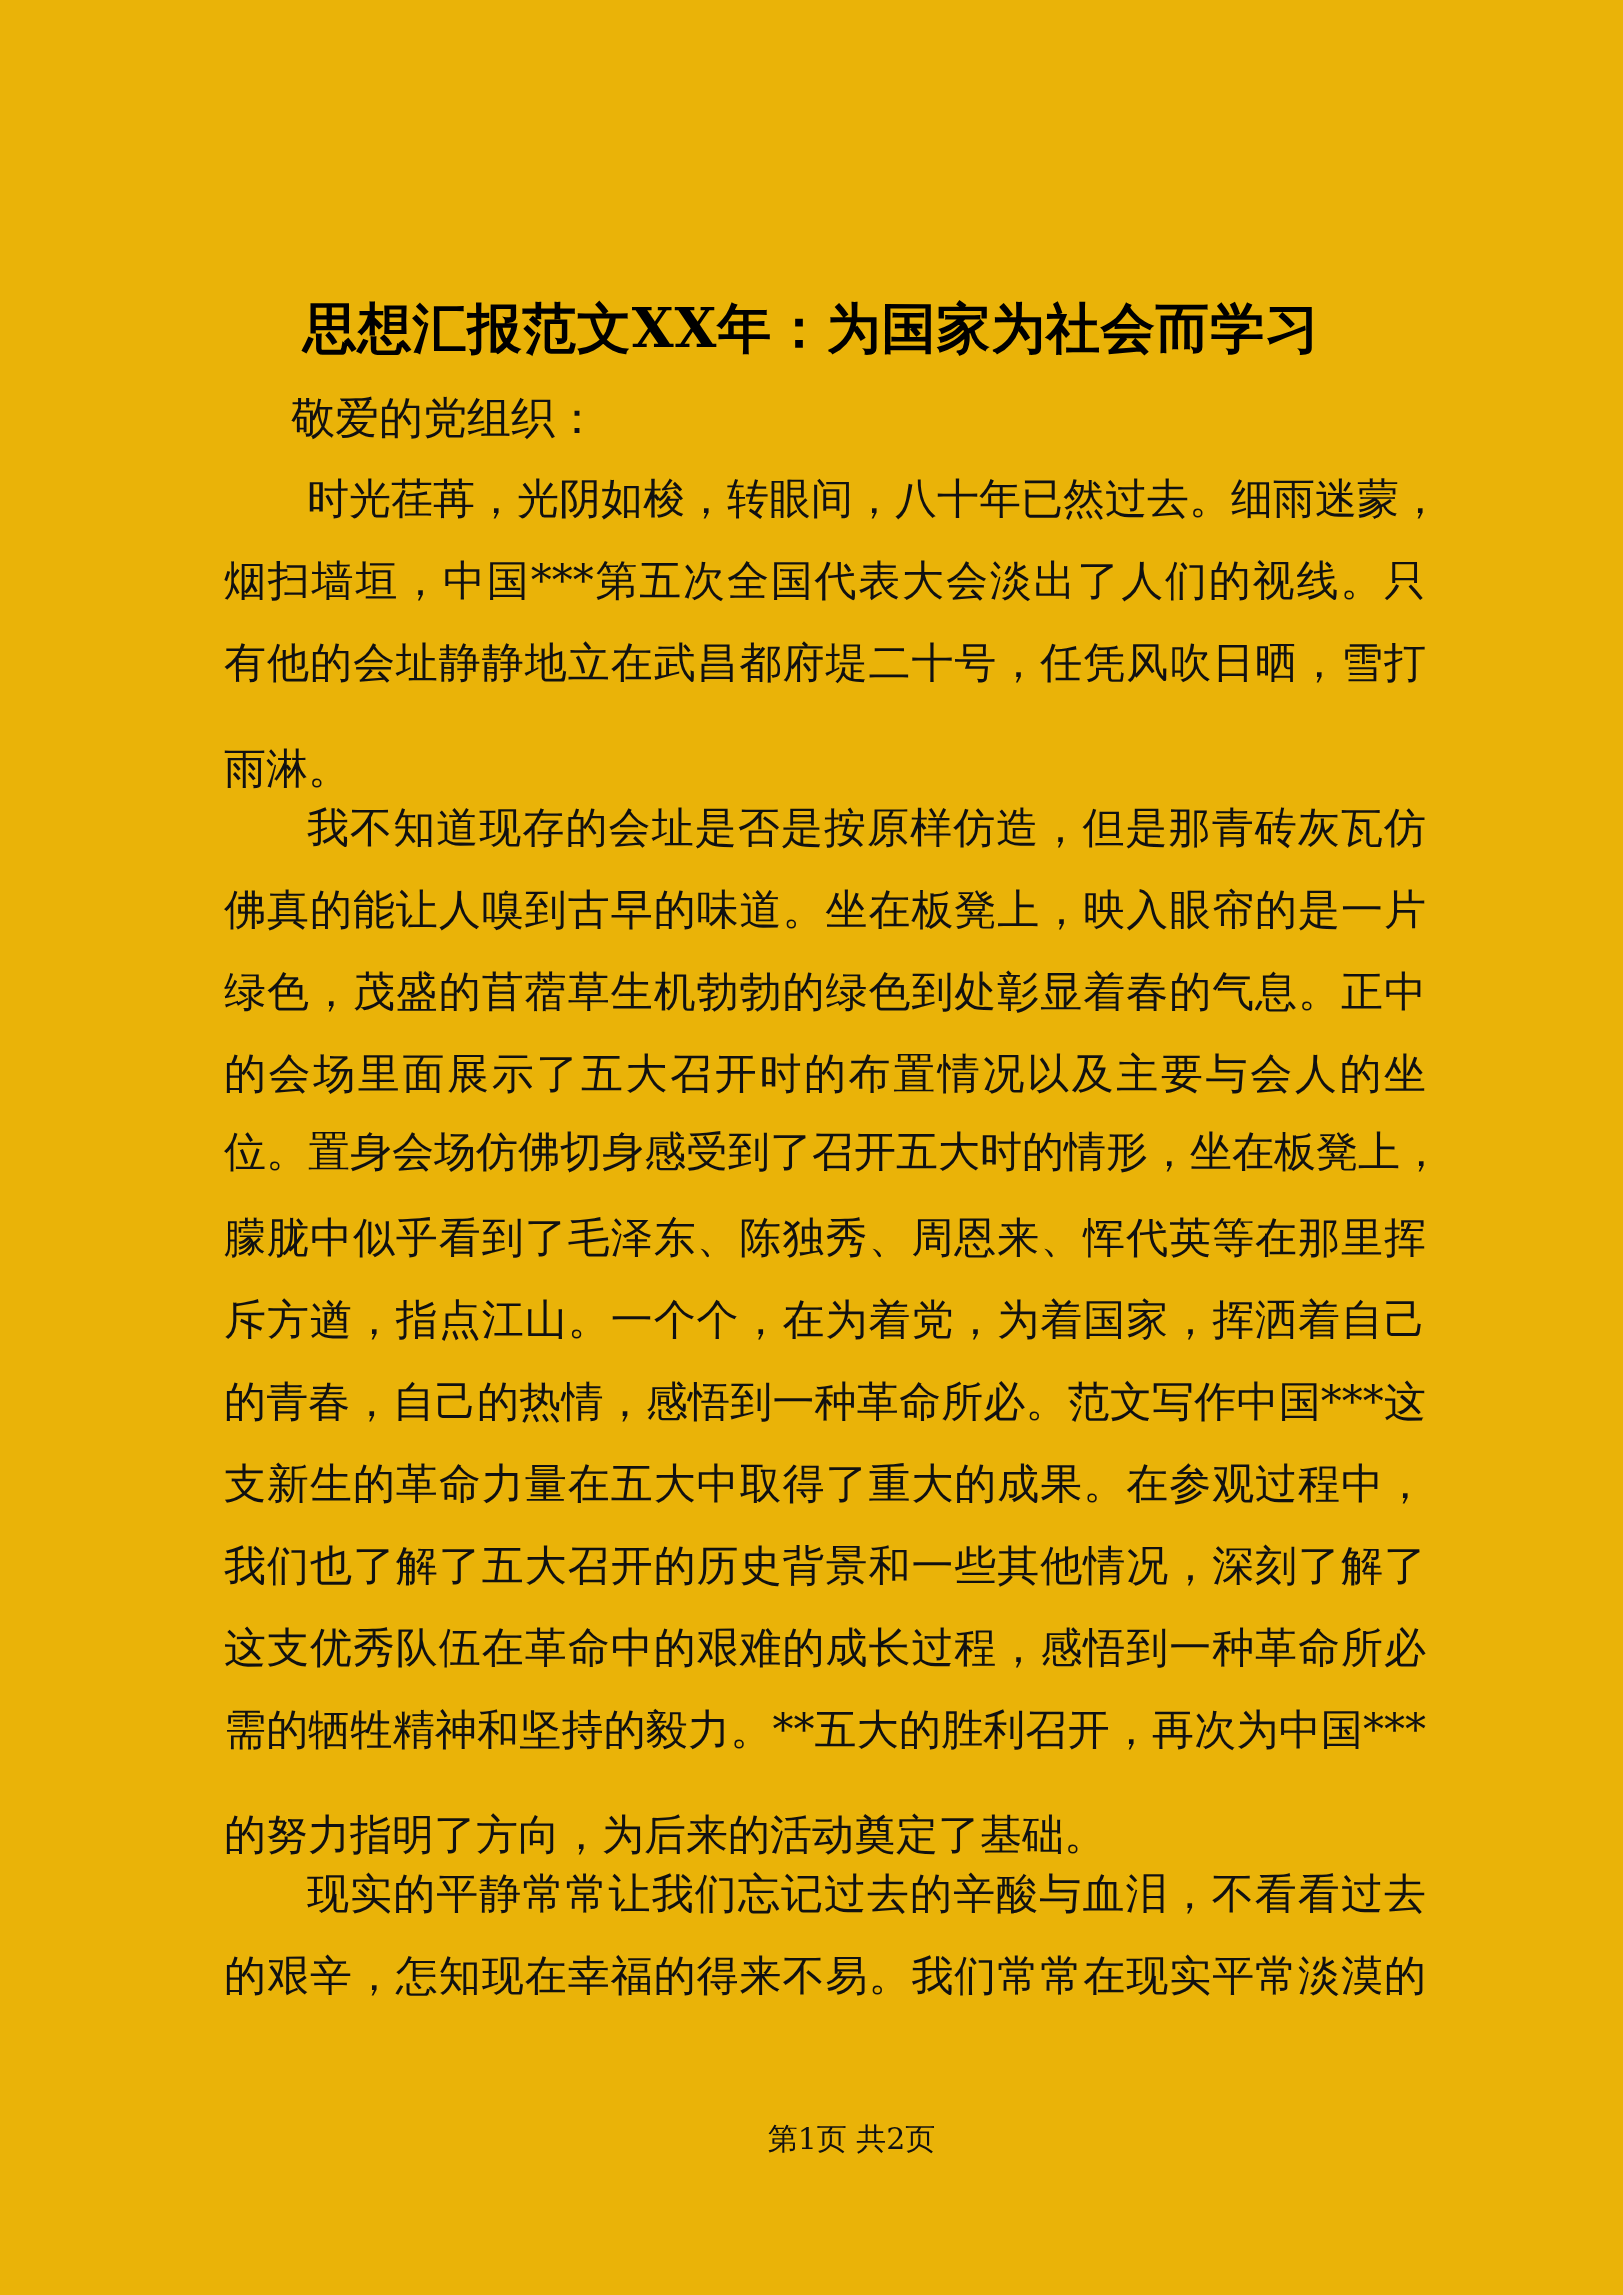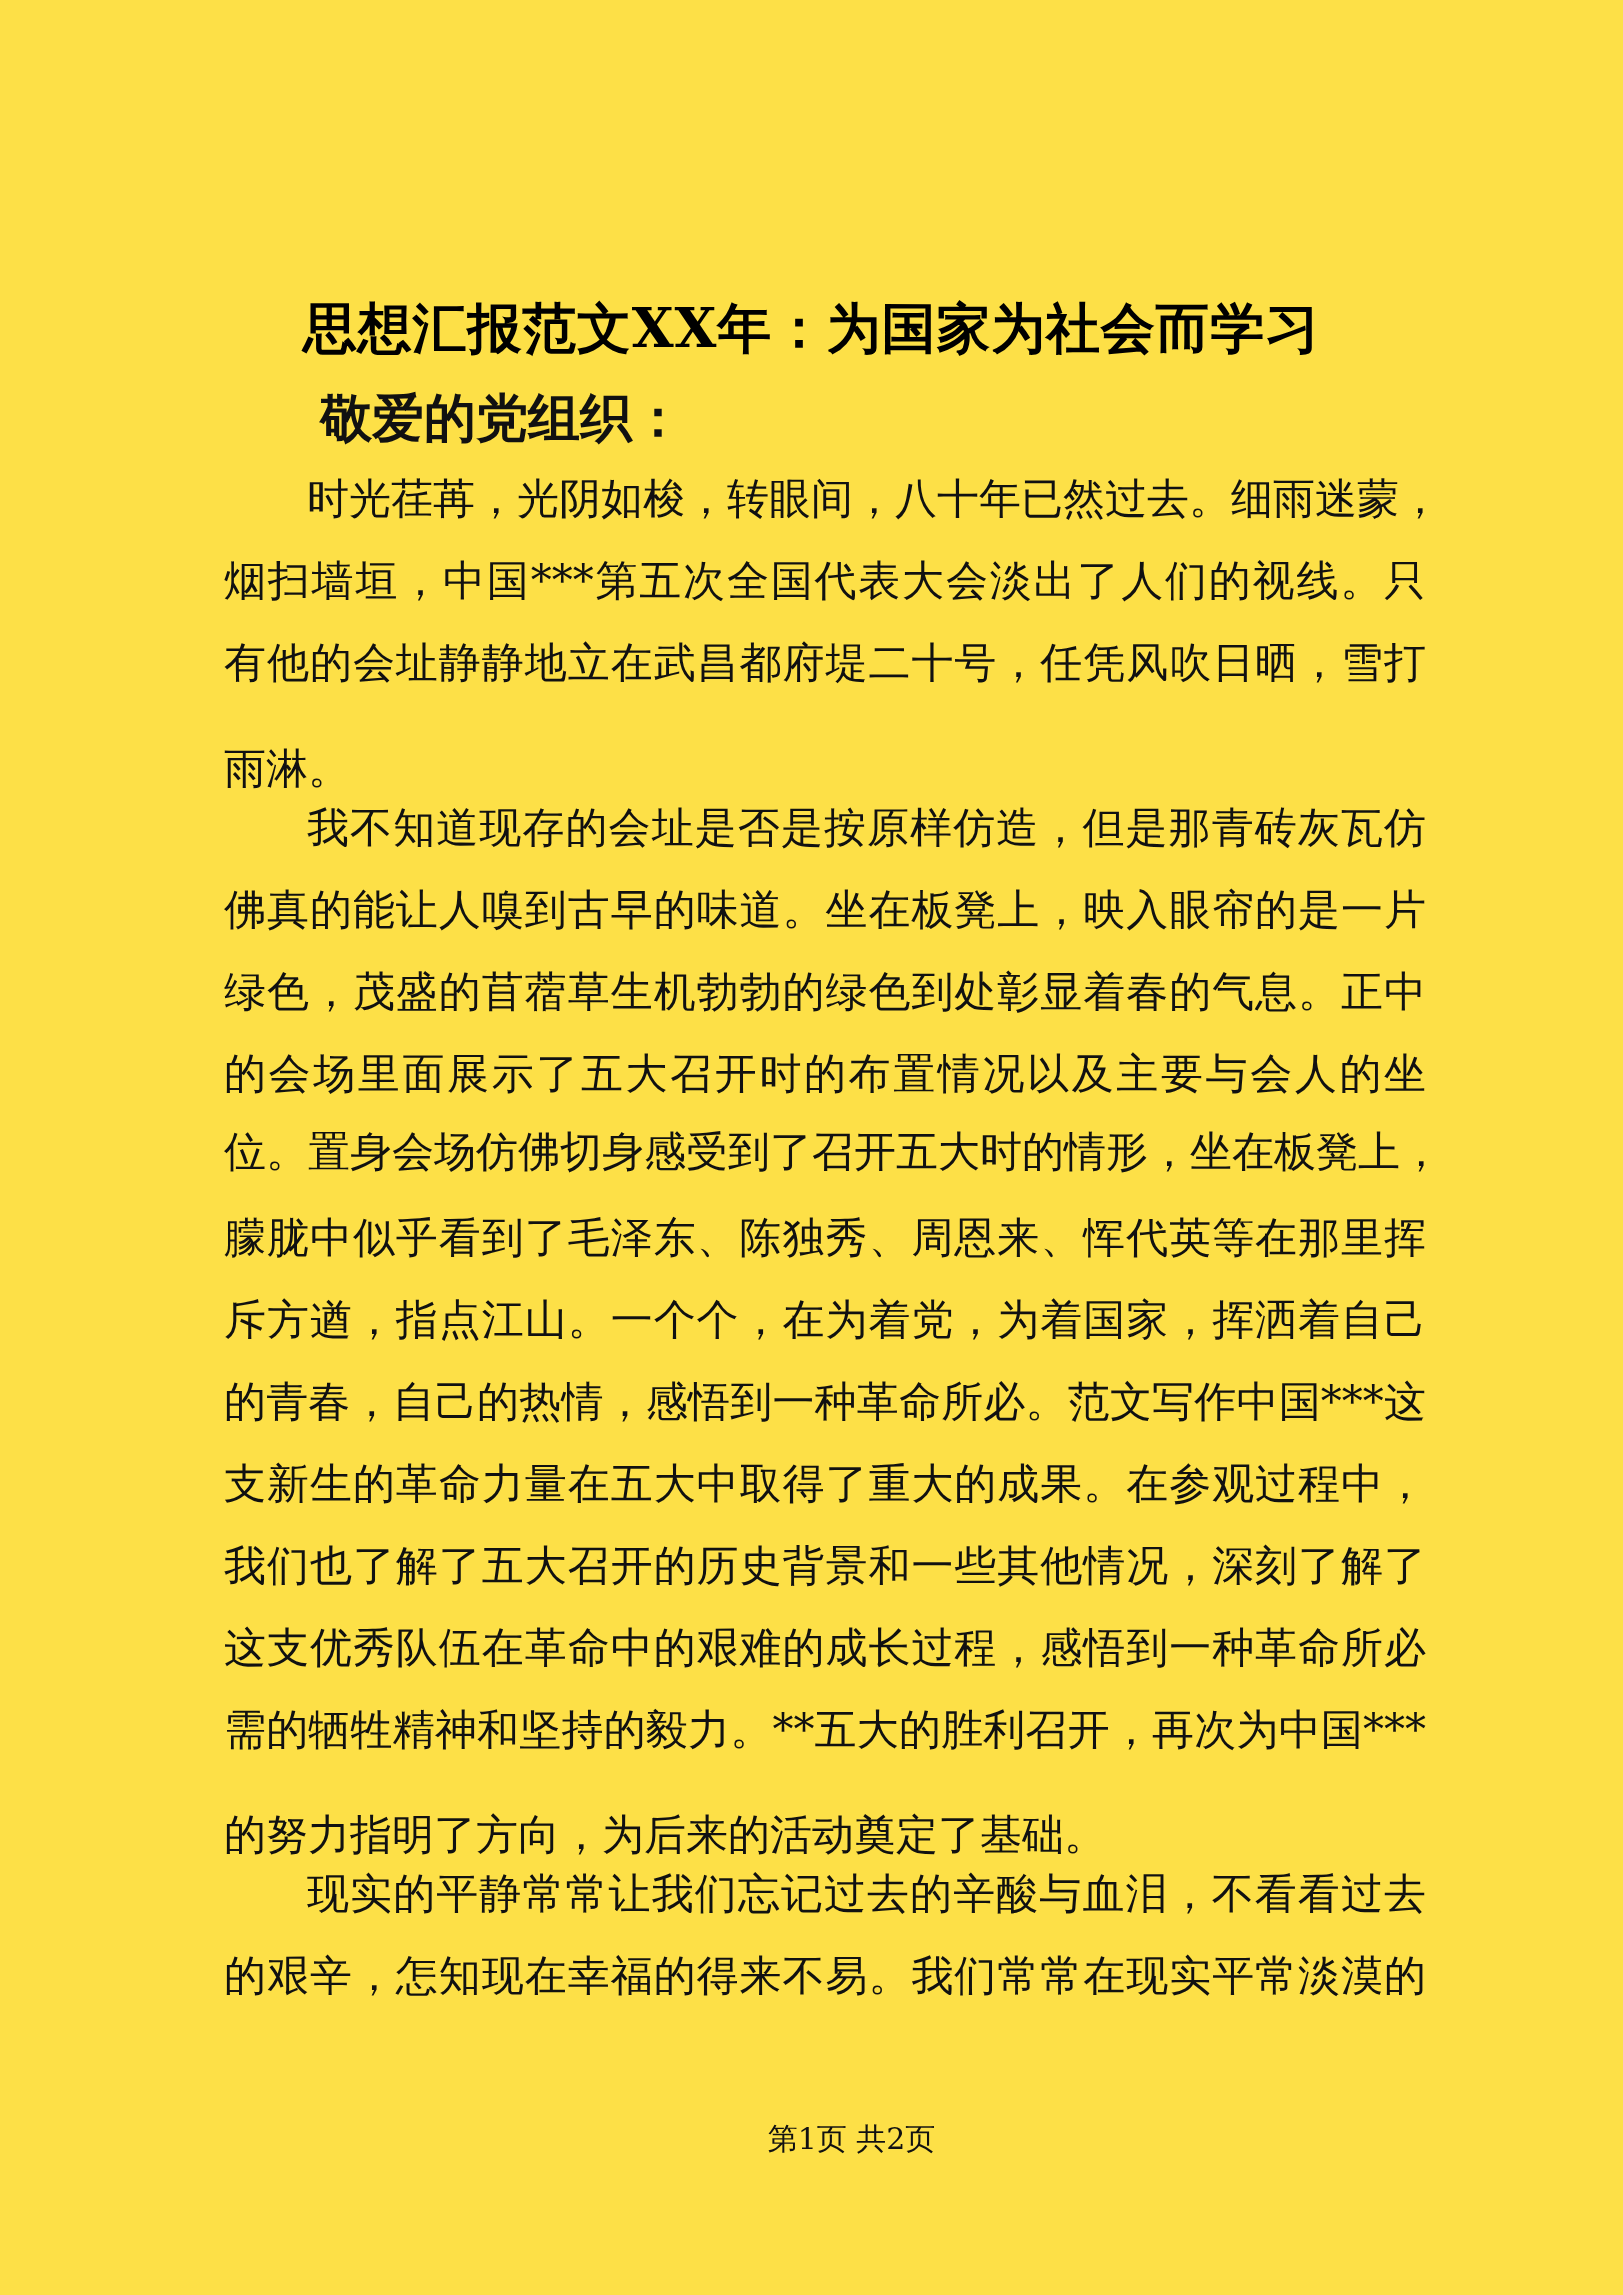--- a/index.html
+++ b/index.html
@@ -1,25 +1,25 @@
 <!DOCTYPE html>
 <html style="font-size:13.5px"><head>
 <meta charset="utf-8">
 <style>
   html, body { margin: 0; padding: 0; background: #ffffff; }
   body { width: 1623px; height: 2295px; position: relative; overflow: hidden;
          font-family: "DejaVu Serif", "Liberation Serif", serif; color: #111111; }
-  .page { position: absolute; left: 0; top: 0; width: 1623px; height: 2295px; background: #fde047; }
+  .page { position: absolute; left: 0; top: 0; width: 1623px; height: 2295px; background: #eab308; }
   .title { position: absolute; left: 0; width: 1623px; top: 296px; height: 64px; line-height: 64px;
            text-align: center; font-size: 54px; font-weight: bold; letter-spacing: 0.8px; color: #000; }
   .line { position: absolute; left: 224px; width: 1202px; height: 51px; line-height: 51px;
           font-size: 42px; white-space: nowrap; text-align: justify; text-align-last: justify; color: #111; }
   .line.last { text-align-last: left; margin-top: 23px; }
   .line.indent { left: 307px; width: 1119px; }
-  .salutation { position: absolute; left: 320px; top: 392px; height: 51px; line-height: 51px; font-size: 52px; color: #111; font-weight: bold; }
+  .salutation { position: absolute; left: 291px; top: 392px; height: 51px; line-height: 51px; font-size: 44px; color: #111; }
   .footer { position: absolute; left: 0; width: 1623px; top: 2120px; height: 37px; line-height: 37px;
             text-align: center; font-size: 30px; color: #111; padding-left: 40px; }
 </style>
 </head>
 <body>
 
 <div class="page">
   <div class="title">思想汇报范文XX年：为国家为社会而学习</div>
   <div class="salutation">敬爱的党组织：</div>
 

